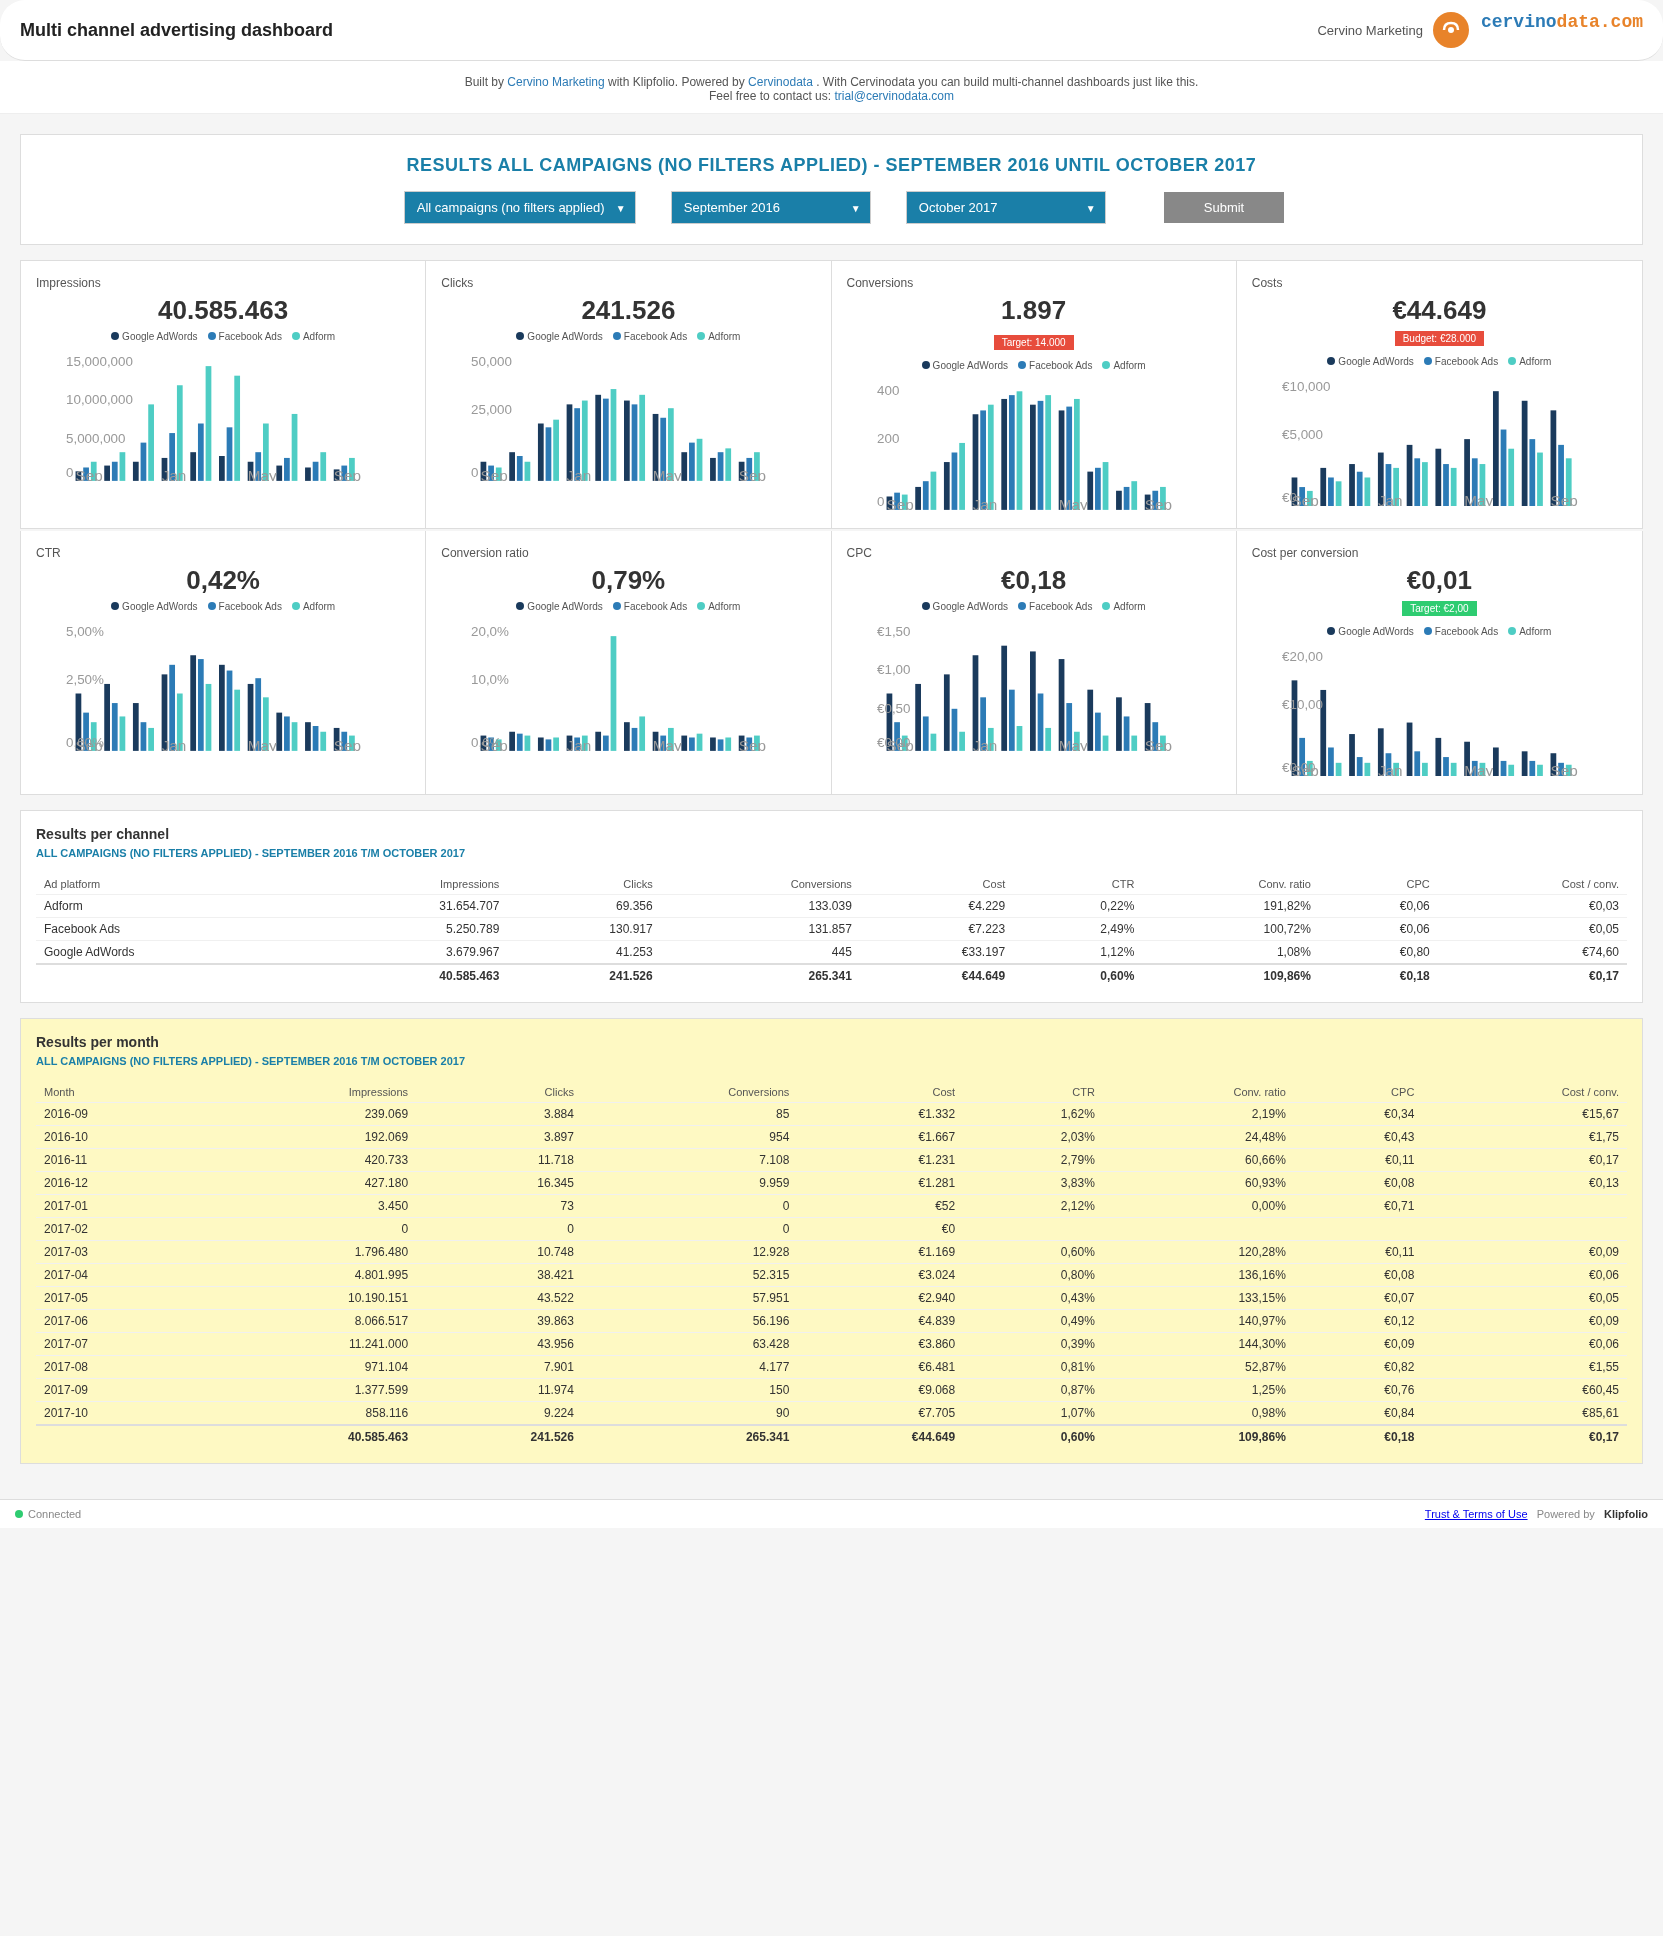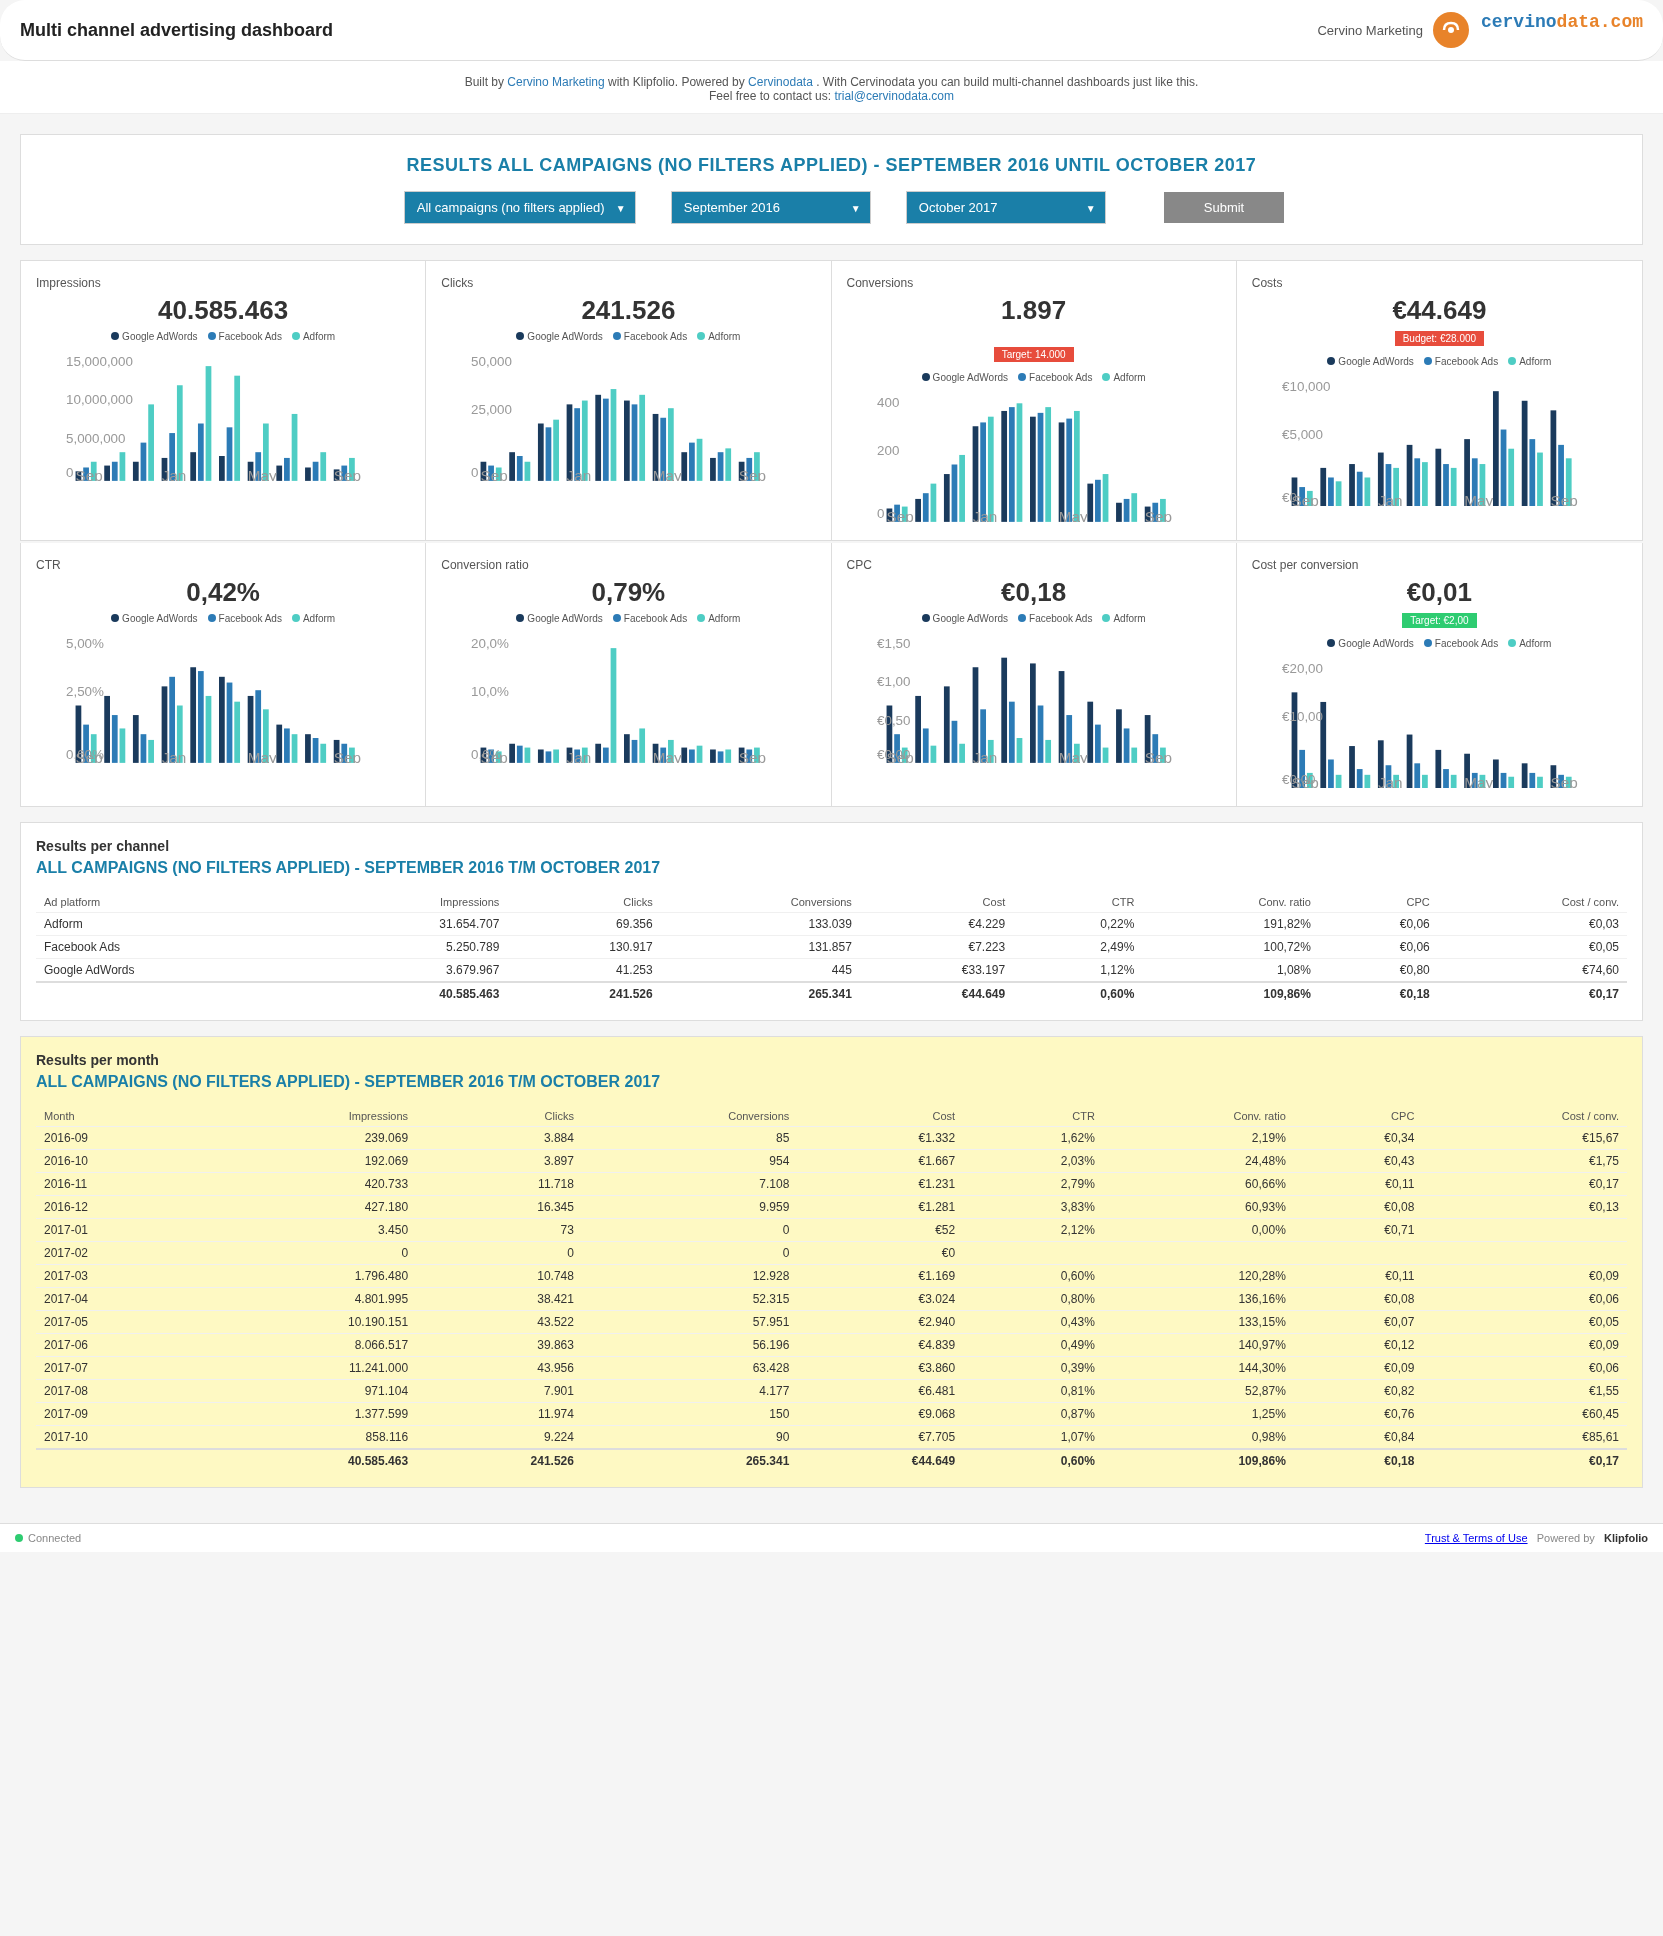--- a/index.html
+++ b/index.html
@@ -30,37 +30,37 @@
     .filter-select-wrap { position: relative; display: inline-block; margin-left: 25px; }
     .filter-select-wrap::after { content: '▼'; position: absolute; right: 10px; top: 50%; transform: translateY(-50%); color: white; font-size: 10px; pointer-events: none; }
     .submit-btn { padding: 8px 40px; background: #888; color: #ffffff; border: none; font-size: 13px; cursor: pointer; margin-left: 48px; }
     
     
     .cards-grid { display: grid; grid-template-columns: repeat(4, 1fr); gap: 0; border: 1px solid #ddd; margin-bottom: 2px; }
     .metric-card { background: #fff; padding: 15px; border-right: 1px solid #ddd; }
     .metric-card:last-child { border-right: none; }
     .metric-label { font-size: 12px; color: #555; margin-bottom: 5px; }
     .metric-value { font-size: 26px; font-weight: bold; color: #333; text-align: center; margin-bottom: 5px; }
-    .metric-target { text-align: center; background: #e74c3c; color: white; font-size: 10px; padding: 2px 8px; display: inline-block; margin: 16px auto 5px; }
+    .metric-target { text-align: center; background: #e74c3c; color: white; font-size: 10px; padding: 2px 8px; display: inline-block; margin: 4px auto 5px; }
     .metric-budget { text-align: center; background: #e74c3c; color: white; font-size: 10px; padding: 2px 8px; display: inline-block; margin: 0 auto 5px; }
     .metric-center { text-align: center; }
     .legend { display: flex; gap: 10px; font-size: 10px; color: #555; margin: 5px 0; justify-content: center; flex-wrap: wrap; }
     .legend-dot { width: 8px; height: 8px; border-radius: 50%; display: inline-block; margin-right: 3px; }
     .dot-adwords { background: #1a3a5c; }
     .dot-facebook { background: #2c7bb6; }
     .dot-adform { background: #4ecdc4; }
     .chart-svg { width: 100%; height: 100%; }
     
     
     .cards-grid-2 { display: grid; grid-template-columns: repeat(4, 1fr); gap: 0; border: 1px solid #ddd; border-top: none; margin-bottom: 15px; }
     
     
     .results-section { background: #fff; border: 1px solid #ddd; padding: 15px; margin-bottom: 15px; }
     .results-section-title { font-size: 14px; font-weight: bold; color: #333; margin-bottom: 5px; }
-    .results-subtitle { font-size: 16px; color: #1a7fa8; text-transform: uppercase; margin-bottom: 15px; font-weight: bold; }
+    .results-subtitle { font-size: 11px; color: #1a7fa8; text-transform: uppercase; margin-bottom: 15px; font-weight: bold; }
     .results-table { width: 100%; border-collapse: collapse; font-size: 12px; }
     .results-table th { text-align: right; padding: 4px 8px; color: #555; font-weight: normal; font-size: 11px; }
     .results-table th:first-child { text-align: left; }
     .results-table td { padding: 4px 8px; text-align: right; border-top: 1px solid #f0f0f0; }
     .results-table td:first-child { text-align: left; }
     .results-table tr.total-row td { font-weight: bold; border-top: 2px solid #ddd; }
     
     
     .month-section { background: #fef9c3; border: 1px solid #ddd; padding: 15px; margin-bottom: 15px; }
     

